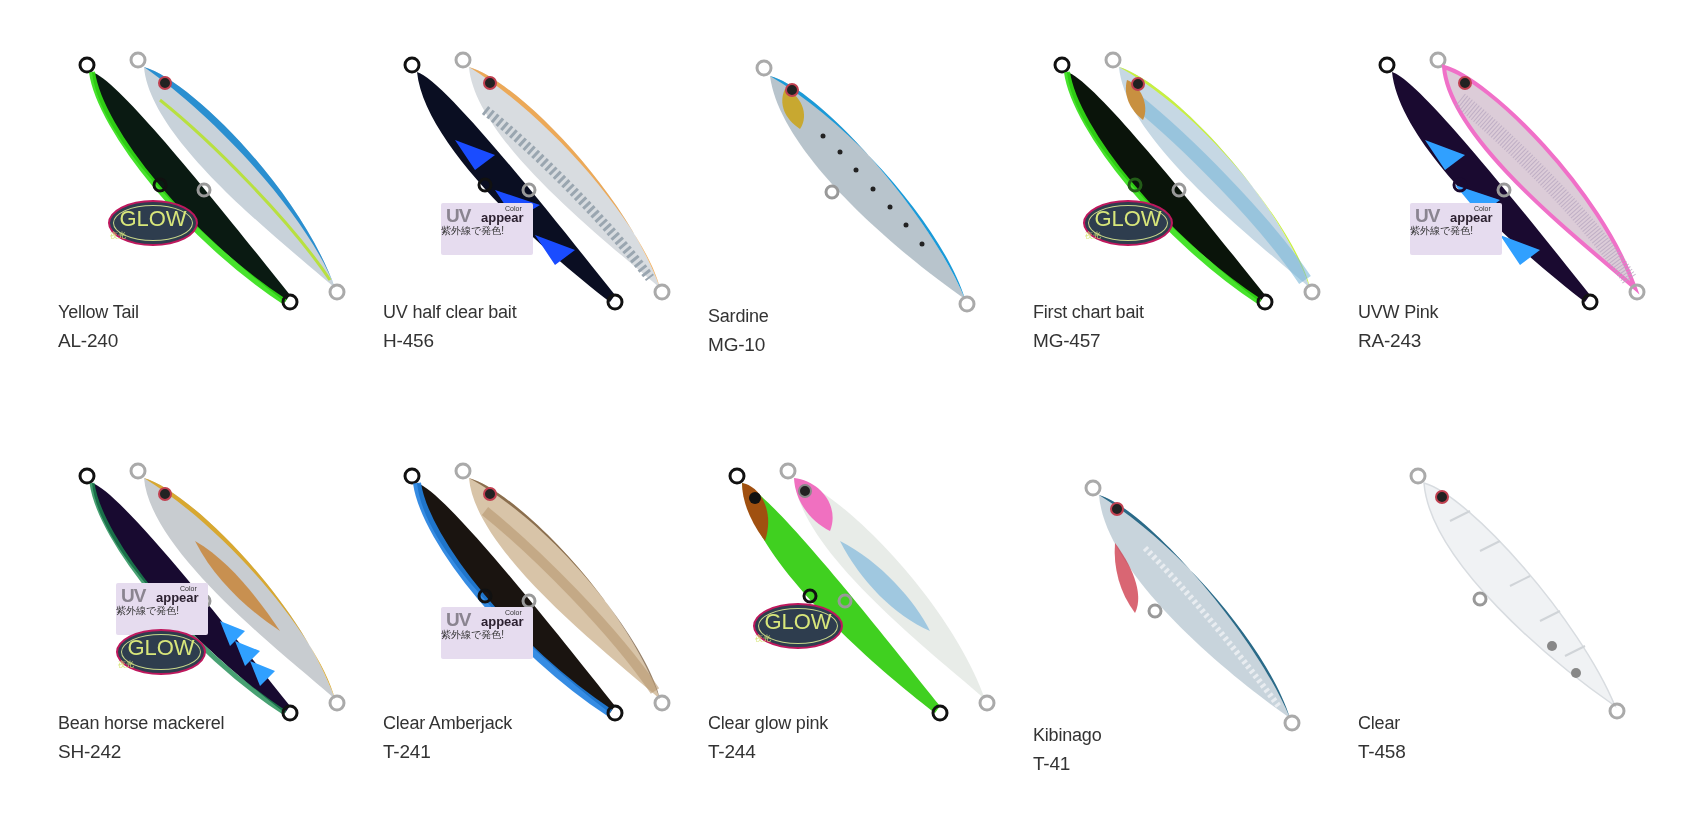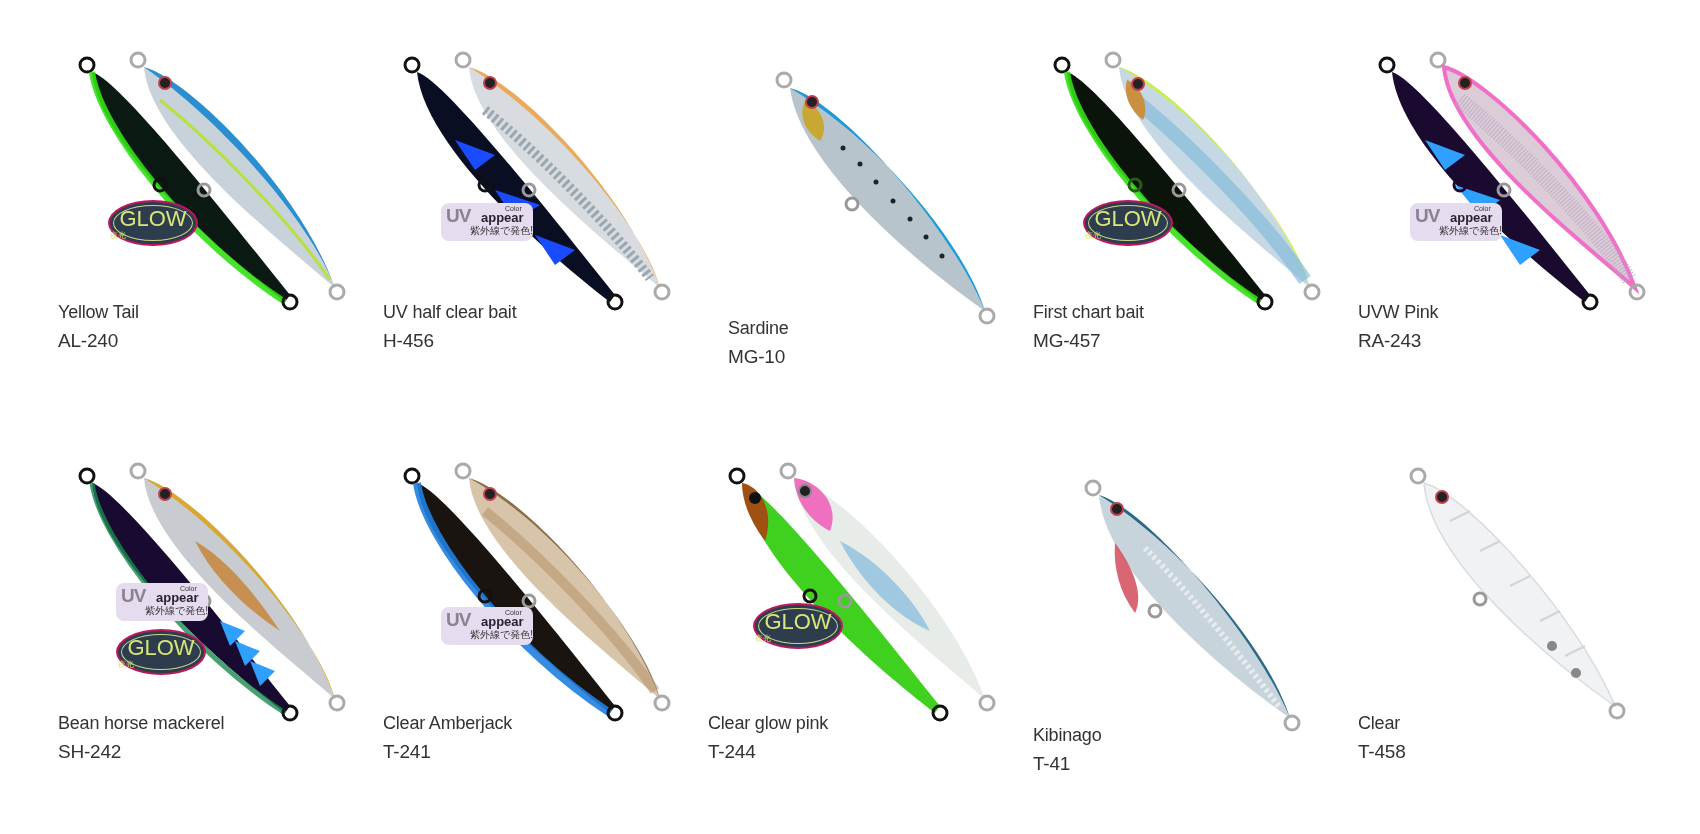--- a/index.html
+++ b/index.html
@@ -8,25 +8,25 @@
   .card{position:absolute;width:300px;height:400px;}
   .img{position:absolute;left:-18px;top:40px;width:320px;height:290px;}
   .img svg{width:320px;height:290px;display:block;}
   .name{position:absolute;left:0;top:300px;font-size:18px;line-height:24px;white-space:nowrap;letter-spacing:-0.2px;}
   .code{position:absolute;left:0;top:329px;font-size:19px;line-height:24px;white-space:nowrap;letter-spacing:-0.2px;}
   .badge{position:absolute;}
   .glow{width:90px;height:46px;border-radius:50%;background:#2e3d4e;border:2px solid #be185d;box-sizing:border-box;}
   .glow .inner{position:absolute;left:3px;top:3px;right:3px;bottom:3px;border:1px solid #c8d78a;border-radius:50%;}
   .glow .t{position:absolute;left:0;right:0;top:5px;text-align:center;color:#d8e67a;font-size:22px;line-height:24px;letter-spacing:0px;font-family:"Liberation Sans",sans-serif;}
   .glow .s{position:absolute;left:0;right:0;top:29px;color:#d8e67a;font-size:8px;line-height:9px;}
-  .uv{width:92px;height:38px;border-radius:8px;background:#e6dcef;}
+  .uv{width:92px;height:52px;border-radius:2px;background:#e6dcef;}
   .uv .u{position:absolute;left:5px;top:3px;font-size:19px;font-weight:bold;color:#8a8490;line-height:20px;letter-spacing:-1px;}
   .uv .a{position:absolute;left:40px;top:8px;font-size:13px;font-weight:bold;color:#2a1f2e;line-height:14px;}
   .uv .c{position:absolute;left:64px;top:2px;font-size:7px;color:#333;line-height:8px;}
-  .uv .j{position:absolute;left:12px;right:0;top:22px;text-align:right;font-size:10px;color:#333;line-height:12px;}
+  .uv .j{position:absolute;left:0;right:0;top:22px;text-align:left;font-size:10px;color:#333;line-height:12px;}
 </style>
 </head>
 <body>
 
 <div class="grid">
 
   <div class="card" style="left:0;top:0;">
     <div class="img">
       <svg viewBox="0 0 320 290">
         <circle cx="47" cy="25" r="7" fill="none" stroke="#111" stroke-width="3"></circle>
@@ -72,21 +72,21 @@
     <div class="badge uv" style="left:58px;top:203px;">
       <div class="u"><span>UV</span></div>
       <div class="a">appear</div>
       <div class="c">Color</div>
       <div class="j">紫外線で発色!</div>
     </div>
     <div class="name">UV half clear bait</div>
     <div class="code">H-456</div>
   </div>
 
-  <div class="card" style="left:650px;top:16px;margin-left:20px;">
+  <div class="card" style="left:650px;top:4px;">
     <div class="img">
       <svg viewBox="0 0 320 290">
         <circle cx="74" cy="24" r="7" fill="none" stroke="#aaa" stroke-width="3"></circle>
         <path d="M80 32 C 130 45, 240 170, 275 255 C 210 210, 90 110, 80 32 Z" fill="#b8c4cc"></path>
         <path d="M80 32 C 130 45, 240 170, 275 255 C 255 190, 170 85, 80 32 Z" fill="#1a9ad8"></path>
         <path d="M95 45 C 110 50, 120 70, 110 85 C 95 75, 88 60, 95 45 Z" fill="#c8a830"></path>
         <g fill="#222">
             <circle cx="133" cy="92" r="2.5"></circle>
             <circle cx="150" cy="108" r="2.5"></circle>
             <circle cx="166" cy="126" r="2.5"></circle>

